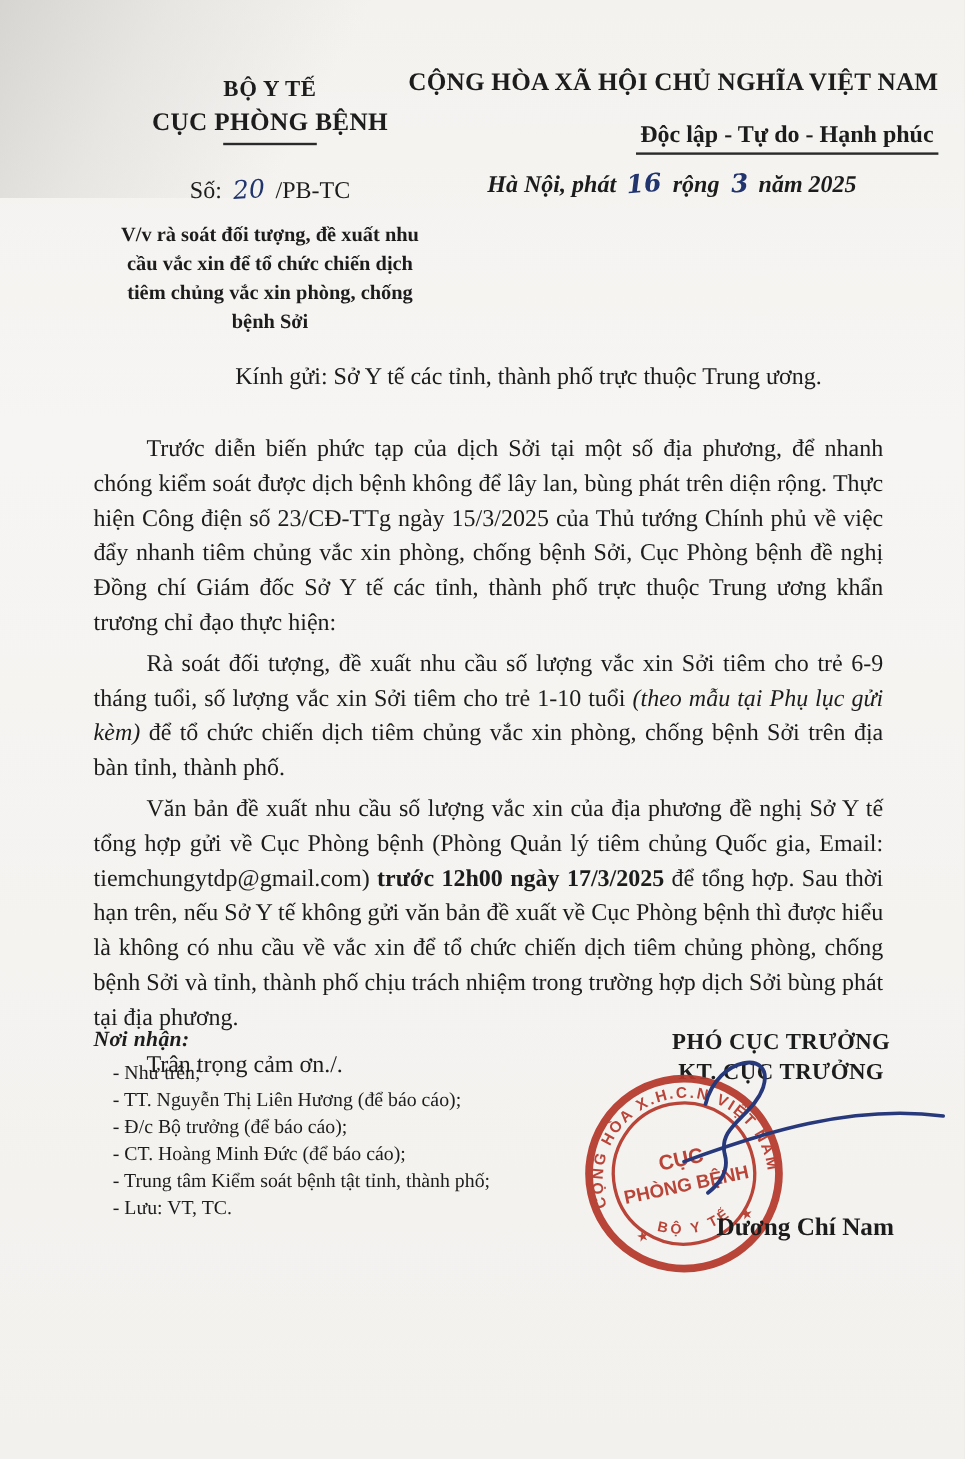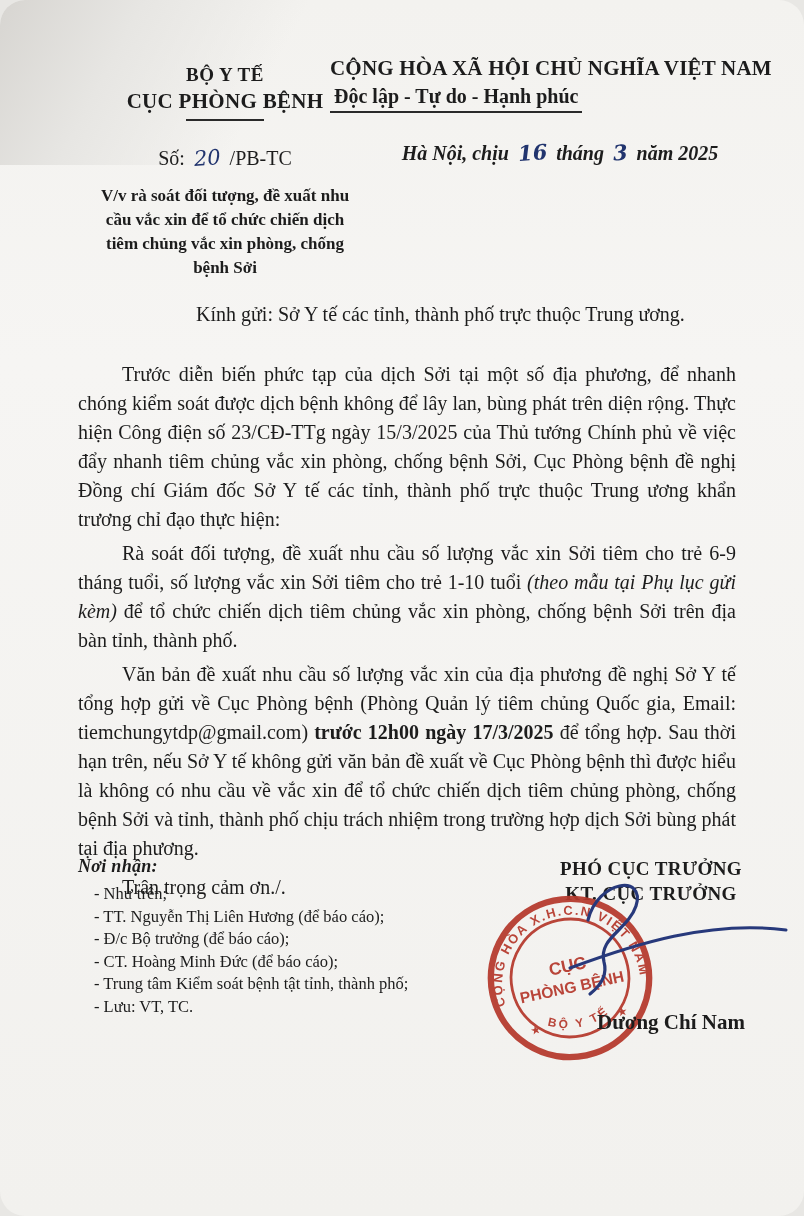--- a/index.html
+++ b/index.html
@@ -1,32 +1,32 @@
 <!DOCTYPE html>
 <html><head>
 <meta charset="utf-8">
 <style>
   html,body{margin:0;padding:0;background:#e8e7e4;}
   .page{
     position:relative;width:804px;height:1216px;overflow:hidden;
     background:linear-gradient(180deg,#f3f2ef 0%,#f6f5f3 30%,#f2f1ee 100%);
-    font-family:"Liberation Serif", serif;color:#1c1c1c;border-radius:25px;
+    font-family:"Liberation Serif", serif;color:#1c1c1c;
   }
   .corner-shade{
     position:absolute;top:0;left:0;width:430px;height:165px;
     background:linear-gradient(118deg,#d7d5d1 0%,#e7e6e3 28%,rgba(246,245,243,0) 60%);
   }
   
   .org-block{position:absolute;top:64px;left:96px;width:258px;text-align:center;}
   .org-parent{font-size:19px;font-weight:700;letter-spacing:.5px;}
   .org-name{font-size:21px;font-weight:700;margin-top:3px;letter-spacing:.3px;}
   .org-underline{width:78px;border-bottom:2px solid #2a2a2a;margin:5px auto 0;}
-  .national-block{position:absolute;top:56px;left:330px;width:452px;text-align:left;}
+  .national-block{position:absolute;top:56px;left:330px;width:452px;text-align:right;}
   .national{font-size:21px;font-weight:700;letter-spacing:.2px;}
-  .motto{display:inline-block;font-size:20px;font-weight:700;margin-top:4px;padding:0 4px 3px;border-bottom:2px solid #2a2a2a;}
+  .motto{display:inline-block;font-size:20px;font-weight:700;margin-top:20px;padding:0 4px 3px;border-bottom:2px solid #2a2a2a;}
   .doc-number{position:absolute;top:146px;left:96px;width:258px;text-align:center;font-size:20px;}
   .hand{font-family:"DejaVu Serif",serif;font-style:italic;color:#21346e;display:inline-block;transform:rotate(-4deg);font-size:21px;padding:0 4px;}
   .date-line{position:absolute;top:140px;left:340px;width:440px;text-align:center;font-size:20px;font-style:italic;font-weight:600;}
   .subject{position:absolute;top:184px;left:88px;width:274px;text-align:center;font-size:17px;line-height:24px;font-weight:bold;}
   
   .urgent-box{position:absolute;top:296px;left:48px;width:116px;height:38px;border:2px solid #1b1b1b;
     display:flex;align-items:center;justify-content:center;font-size:19px;font-weight:700;letter-spacing:1px;background:rgba(255,255,255,.35);}
   .recipient{position:absolute;top:303px;left:196px;width:575px;font-size:20px;}
   
   .body-text{position:absolute;top:360px;left:78px;width:658px;font-size:20px;line-height:29px;text-align:justify;}
@@ -62,23 +62,23 @@
     <div class="motto">Độc lập - Tự do - Hạnh phúc</div>
   </div>
 
   <div class="doc-number">
     <span>Số:</span>
     <span class="hand">20</span>
     <span>/PB-TC</span>
   </div>
 
   <div class="date-line">
-    <span>Hà Nội, chịu</span>
+    <span>Hà Nội, phát</span>
     <span class="hand">16</span>
-    <span>tháng</span>
+    <span>rộng</span>
     <span class="hand">3</span>
     <span>năm 2025</span>
   </div>
 
   <div class="subject">V/v rà soát đối tượng, đề xuất nhu cầu vắc xin để tổ chức chiến dịch tiêm chủng vắc xin phòng, chống bệnh Sởi</div>
 
 
   <div class="recipient">Kính gửi: Sở Y tế các tỉnh, thành phố trực thuộc Trung ương.</div>
 
   <div class="body-text">

